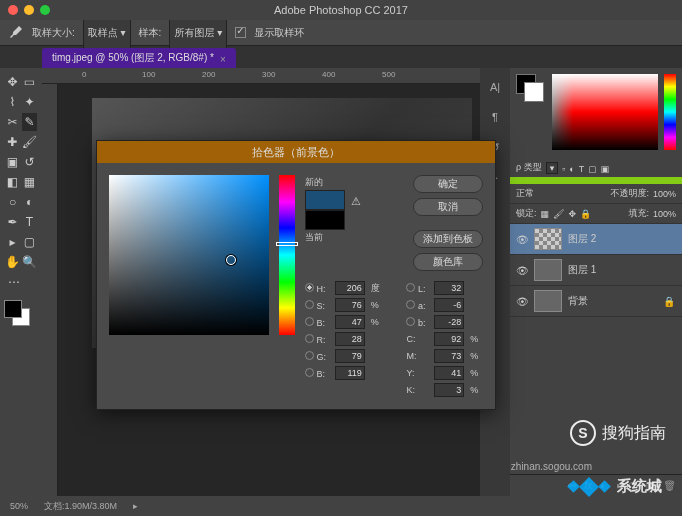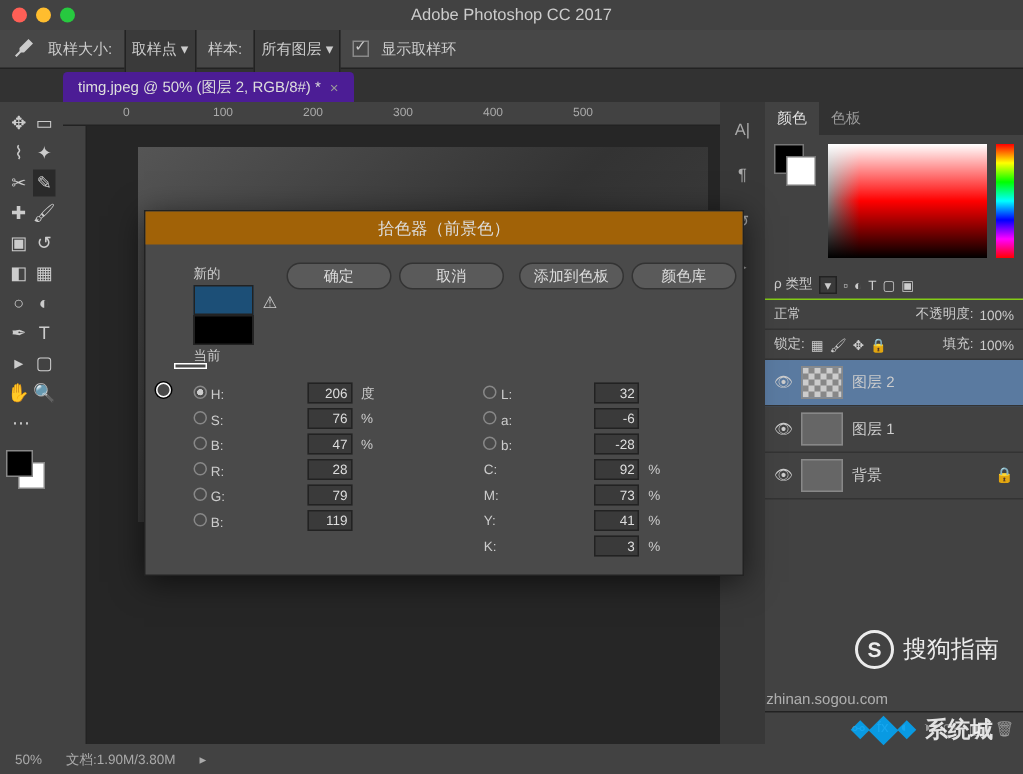--- a/index.html
+++ b/index.html
@@ -37,21 +37,21 @@
 .panel-tabs{display:flex;background:#323232;font-size:10px}
 .panel-tabs span{padding:4px 8px;color:#999}
 .panel-tabs span.active{background:#424242;color:#ddd}
 .color-panel{height:90px;padding:6px;display:flex;gap:6px}
 .cp-sw{width:30px;height:30px;position:relative}
 .cp-sw .a{width:20px;height:20px;background:#000;border:1px solid #777;position:absolute}
 .cp-sw .b{width:20px;height:20px;background:#fff;border:1px solid #777;position:absolute;top:8px;left:8px}
 .cp-grad{flex:1;height:76px;background:linear-gradient(to bottom,rgba(255,255,255,1) 0%,rgba(255,255,255,0) 50%,rgba(0,0,0,0) 50%,rgba(0,0,0,1) 100%),linear-gradient(to right,rgba(128,128,128,1) 0%,red 20%,red 100%);position:relative}
 .cp-hue{width:12px;height:76px;background:linear-gradient(to bottom,red,#ff0,#0f0,#0ff,#00f,#f0f,red)}
 .layers-panel{flex:1;display:flex;flex-direction:column}
-.lp-opts{display:flex;align-items:center;padding:3px 6px;gap:4px;font-size:9px;border-bottom:1px solid #84cc16}
+.lp-opts{display:flex;align-items:flex-end;padding:3px 6px;gap:4px;font-size:9px;border-bottom:7px solid #84cc16}
 .lp-opts .sel{background:#3a3a3a;border:1px solid #222;padding:0 3px;color:#ccc;font-size:9px}
 .lp-row{display:flex;align-items:center;padding:3px 6px;gap:4px;font-size:9px;border-bottom:1px solid #333}
 .layer{display:flex;align-items:center;padding:4px 6px;gap:6px;border-bottom:1px solid #333}
 .layer.sel{background:#5a7aa0}
 .layer .eye{width:12px;color:#ccc}
 .layer .thumb{width:28px;height:22px;background:#666;border:1px solid #888}
 .layer .thumb.checker{background:repeating-conic-gradient(#888 0 25%,#ccc 0 50%) 0 0/8px 8px}
 .layer .name{font-size:10px}
 .lp-foot{height:22px;border-top:1px solid #222;display:flex;align-items:center;justify-content:flex-end;gap:8px;padding:0 6px;color:#999;font-size:10px}
 .statusbar{height:20px;background:#424242;display:flex;align-items:center;padding:0 10px;font-size:9px;color:#aaa;gap:16px}
@@ -62,21 +62,21 @@
 .dlg-body{padding:12px;display:flex;gap:10px}
 .sv-box{width:160px;height:160px;position:relative;background:linear-gradient(to bottom,transparent 0%,#000 100%),linear-gradient(to right,#fff 0%,hsl(206,100%,50%) 100%);cursor:crosshair}
 .sv-cursor{position:absolute;width:10px;height:10px;border:1px solid #fff;border-radius:50%;transform:translate(-50%,-50%);box-shadow:0 0 0 1px #000}
 .hue-strip{width:16px;height:160px;background:linear-gradient(to bottom,red 0%,#f0f 17%,#00f 33%,#0ff 50%,#0f0 67%,#ff0 83%,red 100%);position:relative;cursor:pointer}
 .hue-cursor{position:absolute;left:-3px;width:22px;height:4px;border:1px solid #fff;transform:translateY(-50%)}
 .dlg-right{flex:1;display:flex;flex-direction:column;gap:4px}
 .preview{display:flex;gap:6px;align-items:flex-start}
 .prev-box{display:flex;flex-direction:column}
 .prev-sw{width:40px;height:20px;border:1px solid #222}
 .prev-lbl{font-size:9px;color:#ccc;margin:1px 0}
-.dlg-btns{display:flex;flex-direction:row;gap:5px;margin-left:auto}
+.dlg-btns{display:flex;flex-direction:column;gap:5px;margin-left:auto}
 .dlg-btn{width:70px;height:18px;background:#5a5a5a;border:1px solid #333;border-radius:9px;color:#ddd;font-size:10px;display:flex;align-items:center;justify-content:center;cursor:pointer}
 .inputs{display:grid;grid-template-columns:auto 32px auto 14px auto 32px auto;gap:3px 4px;font-size:9px;align-items:center;margin-top:6px}
 .inputs .r{width:9px;height:9px;border:1px solid #888;border-radius:50%;display:inline-block}
 .inputs .r.on{background:radial-gradient(circle,#ccc 0 40%,transparent 45%)}
 .inputs input{width:30px;height:14px;background:#3a3a3a;border:1px solid #222;color:#ddd;font-size:9px;padding:0 2px;text-align:right}
 .hex-row{display:flex;align-items:center;gap:6px;margin-top:6px;font-size:9px}
 .hex-row input{width:56px;height:14px;background:#3a3a3a;border:1px solid #5a7aa0;color:#ddd;font-size:9px;padding:0 3px}
 .webonly{display:flex;align-items:center;gap:5px;font-size:9px;margin-top:6px}
 .webonly .cb{width:10px;height:10px;border:1px solid #888}
 
@@ -189,24 +189,20 @@
   </div>
 
   <div class="rightdock">
     <div class="di">A|</div>
     <div class="di">¶</div>
     <div class="di">↺</div>
     <div class="di">▸</div>
   </div>
 
   <div class="panels">
-    <div class="panel-tabs">
-      <span class="active">颜色</span>
-      <span>色板</span>
-    </div>
     <div class="color-panel">
       <div class="cp-sw">
         <div class="a"></div>
           <div class="b"></div>
       </div>
       <div class="cp-grad"></div>
       <div class="cp-hue"></div>
     </div>
     <div class="layers-panel">
       <div class="lp-opts">

